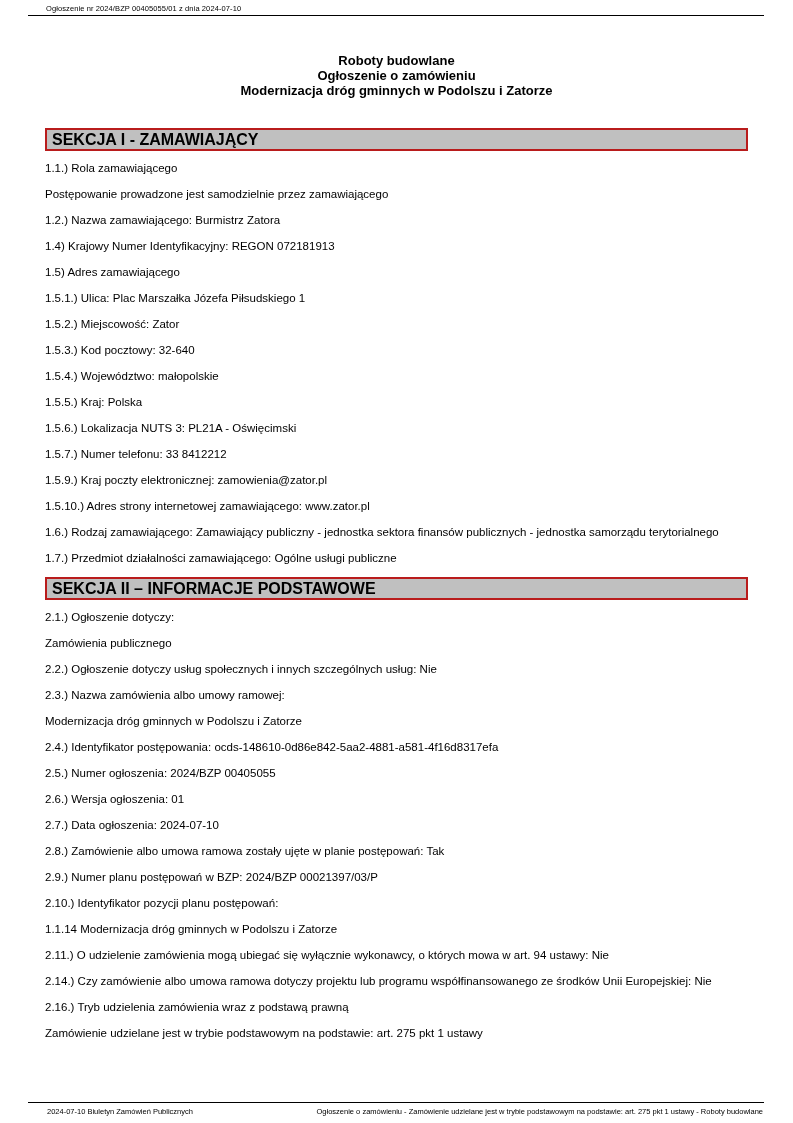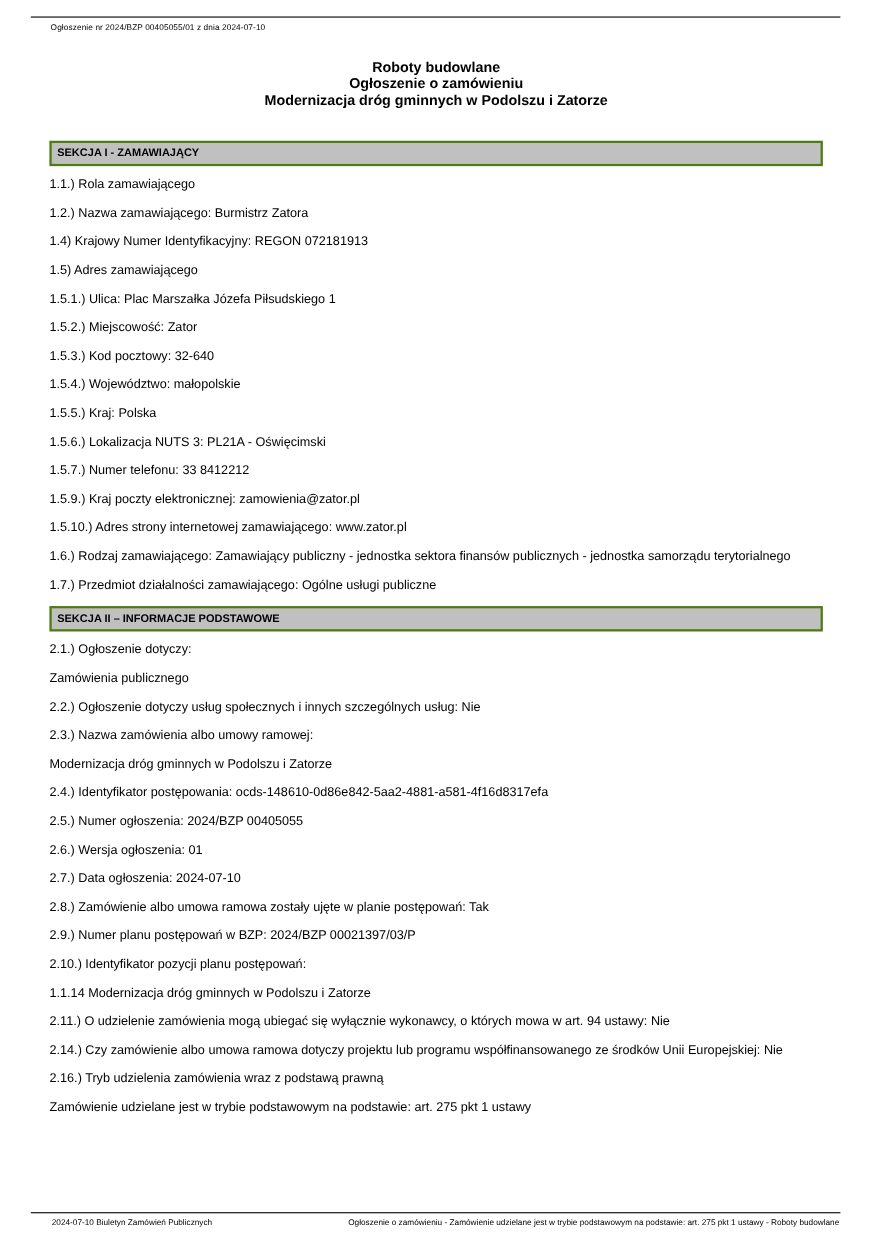--- a/index.html
+++ b/index.html
@@ -8,21 +8,21 @@
     background: #ffffff;
     font-family: "Liberation Sans", "DejaVu Sans", sans-serif;
     color: #000000;
     position: relative;
     overflow: hidden;
   }
   .page { position: relative; width: 793px; height: 1123px; background: #ffffff; }
 
   
   .page-header {
-    position: absolute; left: 46px; top: 20px;
+    position: absolute; left: 46px; top: 4px;
     font-size: 7.5px; color: #000;
     letter-spacing: 0.1px;
   }
   .rule {
     position: absolute; left: 28px; right: 29px;
     border-top: 1.5px solid #000000; height: 0;
   }
   .rule-top { top: 15px; }
   .rule-bottom { top: 1102px; }
 
@@ -35,24 +35,24 @@
     line-height: 15px;
   }
 
   
   .content {
     margin: 30px 45px 0 45px;
     width: 703px;
   }
   .section-bar {
     box-sizing: border-box;
-    border: 2px solid #4d7c0f;
+    border: 2px solid #b91c1c;
     background: #c0c0c0;
     font-weight: bold;
-    font-size: 10px;
+    font-size: 16px;
     line-height: 19px;
     height: 23px;
     padding-left: 5px;
     margin: 0 0 10px 0;
   }
   .content p.item {
     font-size: 11.5px;
     line-height: 15px;
     margin: 0 0 11px 0;
   }
@@ -80,20 +80,21 @@
 
   <div class="title-block" id="title-block">
       <div class="title-line">Roboty budowlane</div>
       <div class="title-line">Ogłoszenie o zamówieniu</div>
       <div class="title-line">Modernizacja dróg gminnych w Podolszu i Zatorze</div>
     </div>
 
   <div class="content" id="content">
       <div class="section-bar">SEKCJA I - ZAMAWIAJĄCY</div>
       <p class="item"><b>1.1.) Rola zamawiającego</b></p>
+      <p class="item"><span>Postępowanie prowadzone jest samodzielnie przez zamawiającego</span></p>
       <p class="item"><b>1.2.) Nazwa zamawiającego:</b> <span>Burmistrz Zatora</span></p>
       <p class="item"><b>1.4) Krajowy Numer Identyfikacyjny:</b> <span>REGON 072181913</span></p>
       <p class="item"><b>1.5) Adres zamawiającego</b></p>
       <p class="item"><b>1.5.1.) Ulica:</b> <span>Plac Marszałka Józefa Piłsudskiego 1</span></p>
       <p class="item"><b>1.5.2.) Miejscowość:</b> <span>Zator</span></p>
       <p class="item"><b>1.5.3.) Kod pocztowy:</b> <span>32-640</span></p>
       <p class="item"><b>1.5.4.) Województwo:</b> <span>małopolskie</span></p>
       <p class="item"><b>1.5.5.) Kraj:</b> <span>Polska</span></p>
       <p class="item"><b>1.5.6.) Lokalizacja NUTS 3:</b> <span>PL21A - Oświęcimski</span></p>
       <p class="item"><b>1.5.7.) Numer telefonu:</b> <span>33 8412212</span></p>

